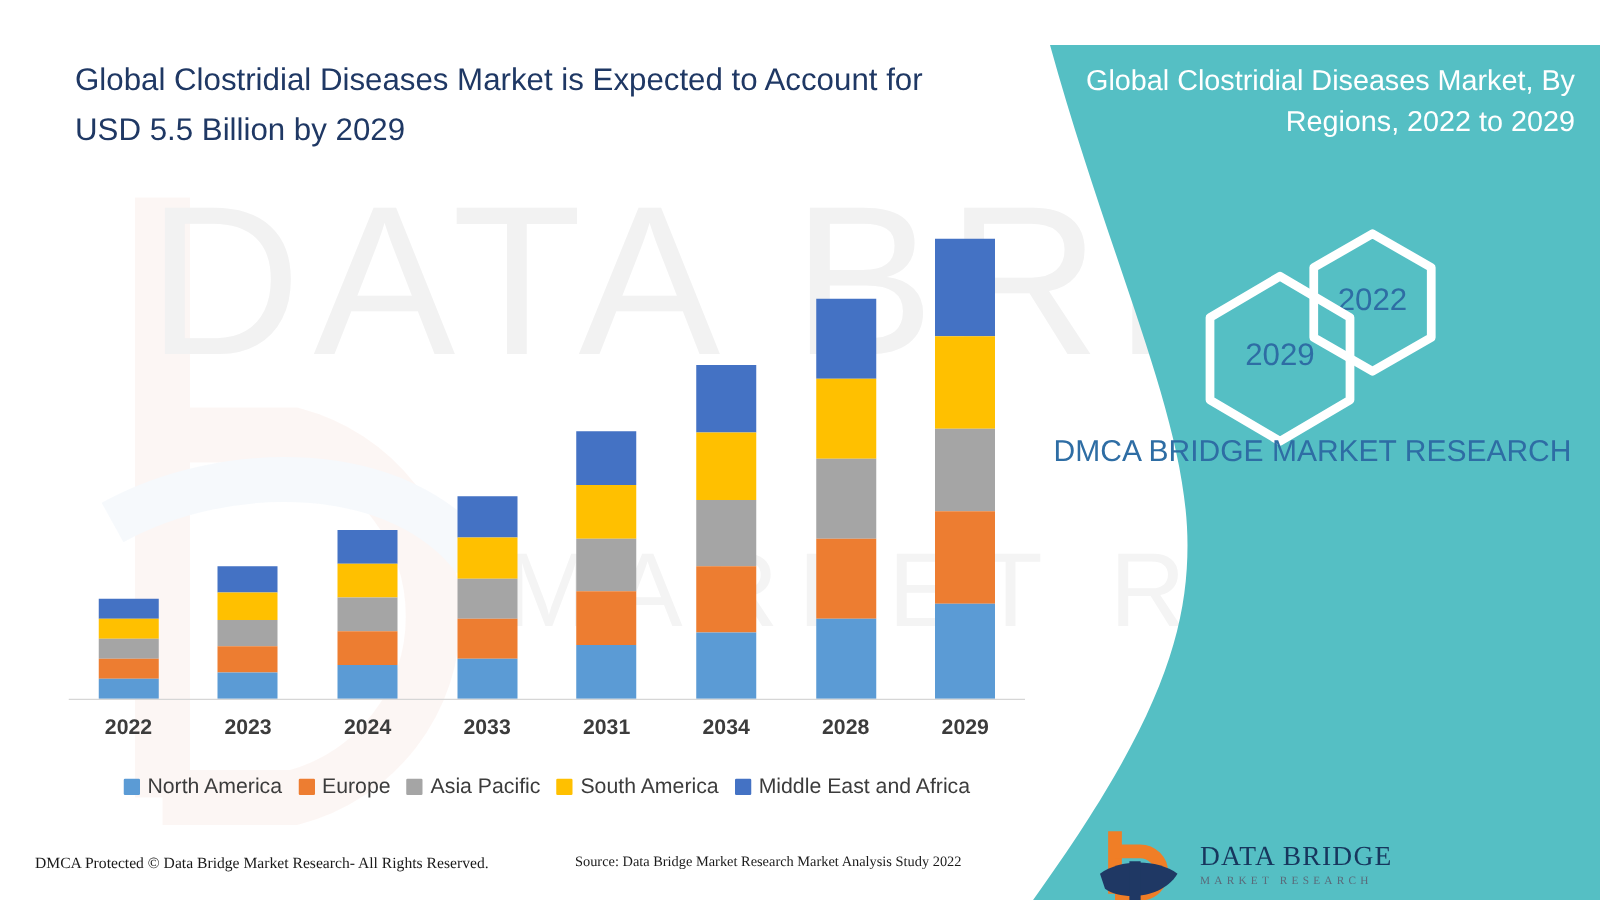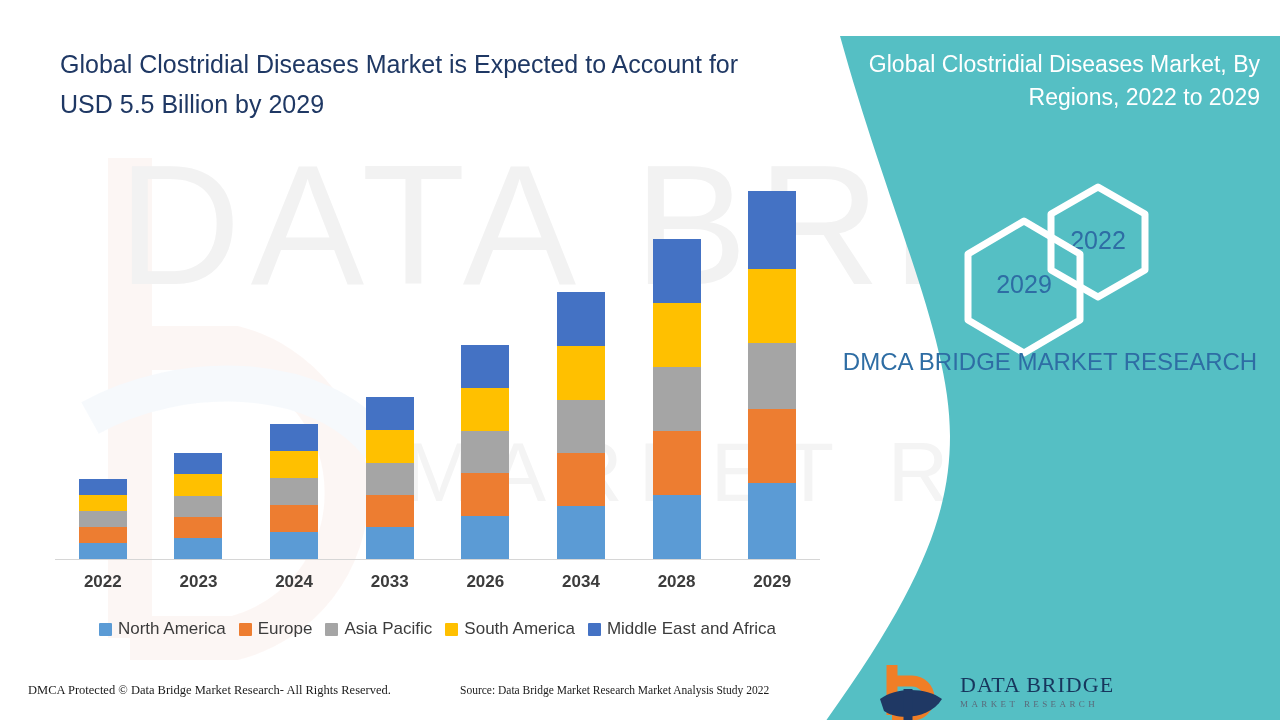--- a/index.html
+++ b/index.html
@@ -225,21 +225,21 @@
         </div>
       </div>
     <div id="axis-line"></div>
   </div>
 
   <div id="x-labels">
       <div class="x-label">2022</div>
       <div class="x-label">2023</div>
       <div class="x-label">2024</div>
       <div class="x-label">2033</div>
-      <div class="x-label">2026</div>
+      <div class="x-label">2031</div>
       <div class="x-label">2034</div>
       <div class="x-label">2028</div>
       <div class="x-label">2029</div>
     </div>
 
   <div id="footer-dmca">DMCA Protected © Data Bridge Market Research- All Rights Reserved.</div>
 
   <div id="legend">
       <div class="legend-item">
         <span class="legend-swatch" style="background: rgb(91, 155, 213);"></span>

